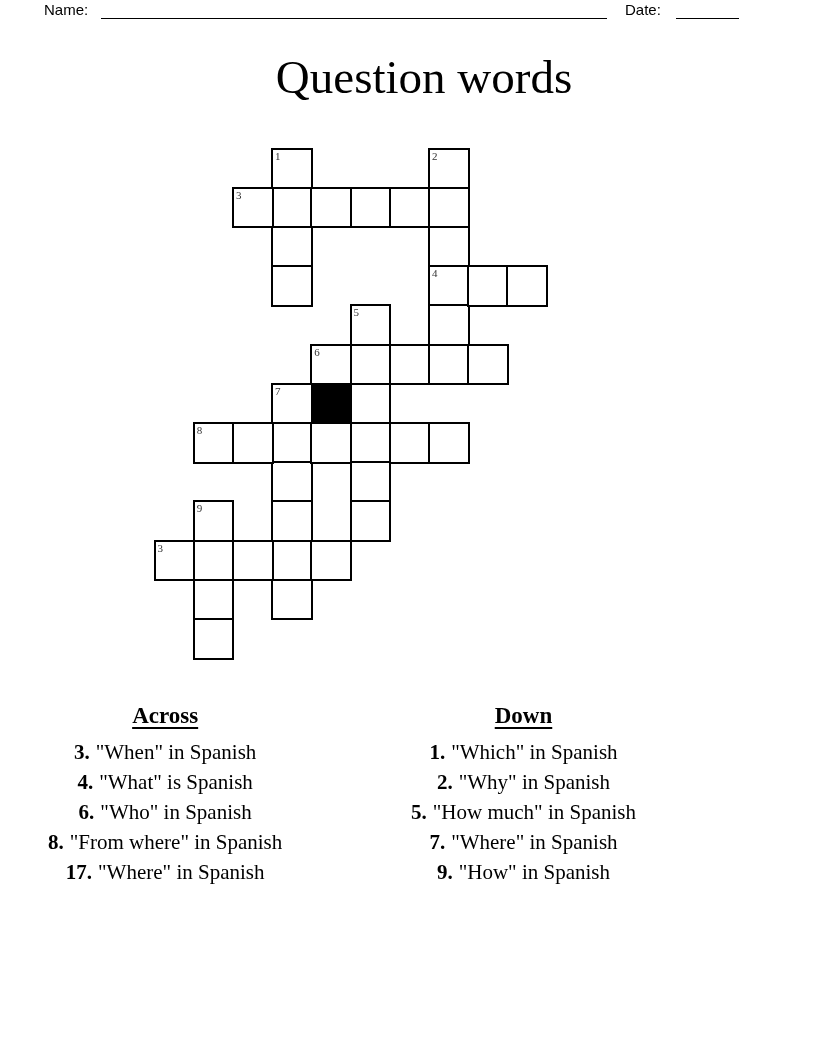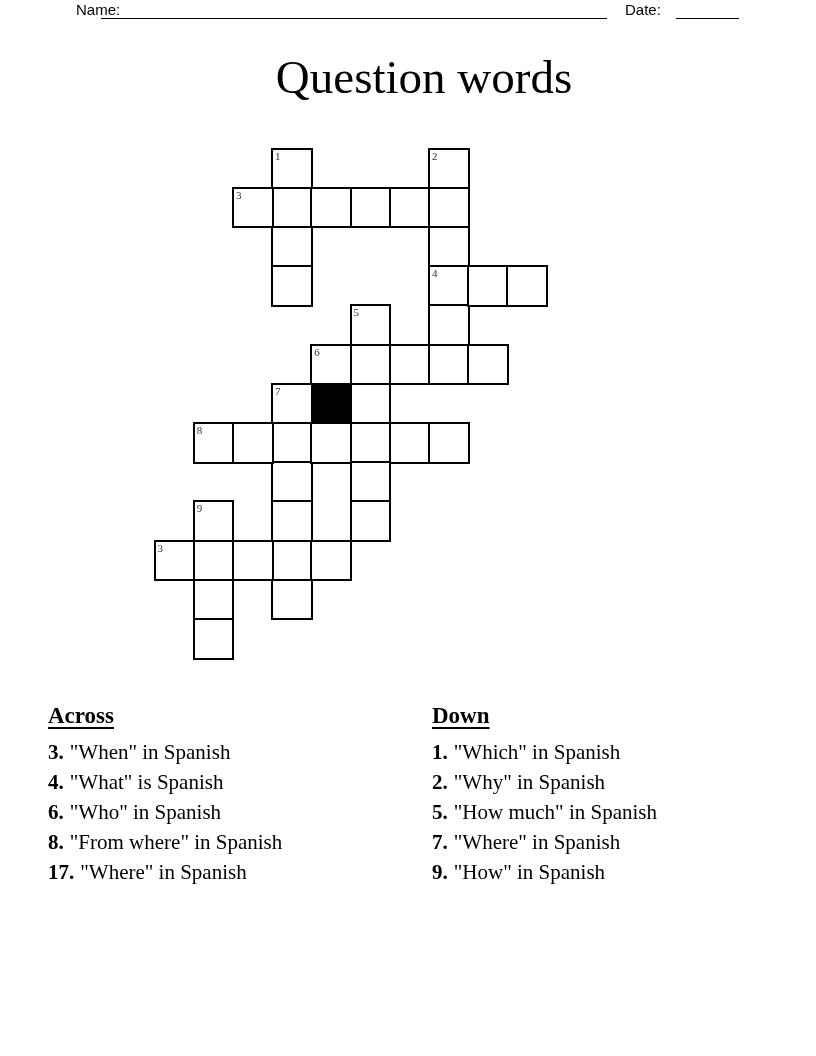--- a/index.html
+++ b/index.html
@@ -11,21 +11,21 @@
     font-family:"Liberation Serif", serif;
     color:#000;
     overflow:hidden;
   }
   
   .hdr-label{
     position:absolute;top:1px;
     font-family:"Liberation Sans", sans-serif;
     font-size:15px;line-height:18px;color:#000;
   }
-  .name-label{left:44px;margin-left:32px;}
+  .name-label{left:44px;}
   .date-label{left:625px;text-align:center;}
   .write-line{
     position:absolute;top:0;height:18px;
     border-bottom:1.8px solid #000;
   }
   .name-line{left:101px;width:506px;}
   .date-line{left:676px;width:63px;}
   
   .title{
     position:absolute;top:33px;left:0;width:816px;
@@ -39,23 +39,23 @@
     position:absolute;box-sizing:border-box;
     border:2.5px solid #000;background:#fff;
   }
   .cell-black{background:#000;}
   .cell-num{
     position:absolute;left:2px;top:0;
     font-family:"Liberation Serif", serif;
     font-size:11px;line-height:13px;color:#333;
   }
   
-  .clue-col{position:absolute;top:703px;}
+  .clue-col{position:absolute;top:703px;text-align:center;}
   .across-col{left:48px;}
-  .down-col{left:432px;}
+  .down-col{left:411px;}
   .clue-heading{
     font-size:23px;font-weight:bold;margin:0 0 8px 0;
     text-decoration:underline;
     text-decoration-thickness:2px;
     text-underline-offset:4px;
   }
   .clue-list{list-style:none;margin:0;padding:0;}
   .clue{font-size:21px;line-height:30px;white-space:nowrap;}
   .clue-num{font-weight:bold;margin-right:6px;}
 </style>

